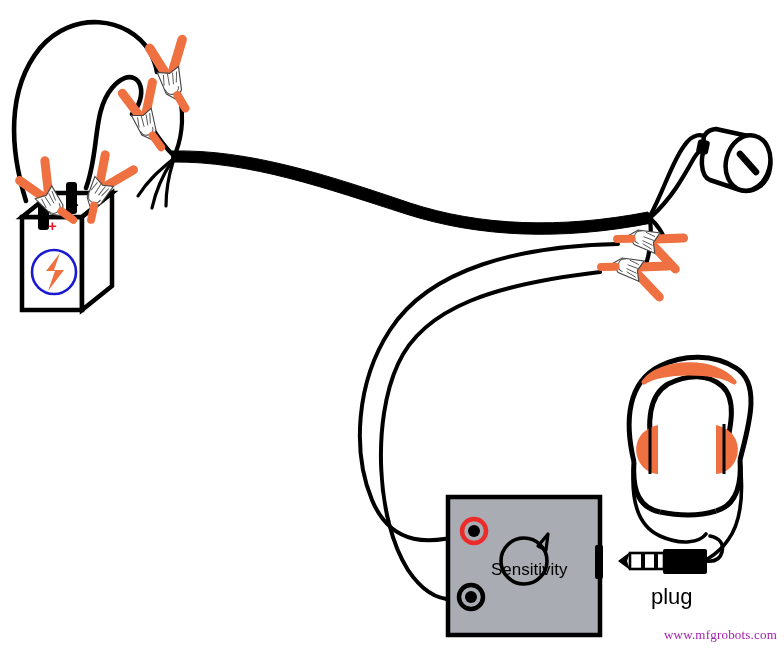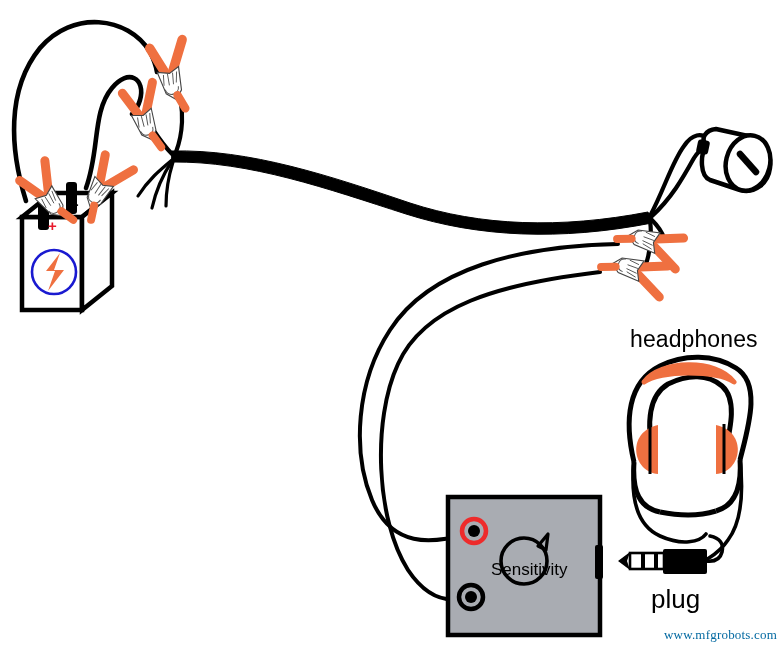--- a/index.html
+++ b/index.html
@@ -18,21 +18,21 @@
     white-space:nowrap;
     user-select:none;
   }
   #lbl-headphones{
     left:630px;top:326px;
     font-size:23px;
     letter-spacing:0.1px;
   }
   #lbl-plug{
     left:651px;top:584px;
-    font-size:26px;
+    font-size:22px;
   }
   #lbl-sensitivity{
     left:491px;top:560px;
     font-size:17px;
   }
   #lbl-plus{
     left:48px;top:217px;
     font-size:15px;
     color:#e8192c;
     font-weight:bold;
@@ -40,21 +40,21 @@
   #lbl-minus{
     left:70px;top:196px;
     font-size:15px;
     color:#000;
     font-weight:bold;
   }
   #watermark{
     left:664px;top:627px;
     font-family:"Liberation Serif", serif;
     font-size:13px;
-    color:#0369a1;
+    color:#a21caf;
     letter-spacing:0.2px;
   }
 </style>
 </head>
 <body>
 
 <div id="stage">
 
   <svg id="diagram" viewBox="0 0 784 649" xmlns="http://www.w3.org/2000/svg">
 
@@ -199,21 +199,20 @@
 
       <rect x="630" y="553" width="34" height="16" fill="#ffffff" stroke="#000000" stroke-width="2.6"></rect>
       <rect x="641" y="553" width="4" height="16" fill="#000000"></rect>
       <rect x="654" y="553" width="4" height="16" fill="#000000"></rect>
 
       <rect x="663" y="549" width="44" height="25" rx="2" fill="#000000"></rect>
     </g>
 
   </svg>
 
-  <div class="lbl" id="lbl-headphones">headphones</div>
 
   <div class="lbl" id="lbl-plug">plug</div>
 
   <div class="lbl" id="lbl-sensitivity">Sensitivity</div>
 
   <div class="lbl" id="lbl-plus">+</div>
 
   <div class="lbl" id="lbl-minus">−</div>
 
   <div class="lbl" id="watermark">www.mfgrobots.com</div>

